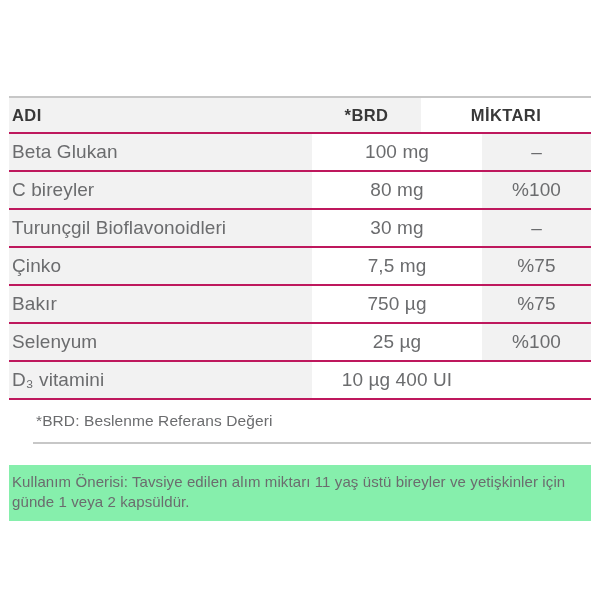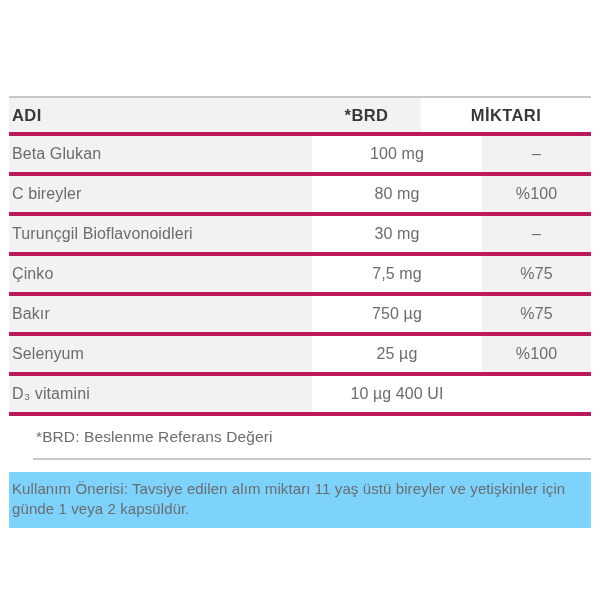--- a/index.html
+++ b/index.html
@@ -18,21 +18,21 @@
     position: absolute;
     left: 9px;
     top: 96px;
     width: 582px;
   }
   .facts-table {
     border-top: 2px solid #c7c7c7;
   }
   .row {
     display: flex;
-    border-bottom: 4px solid #be185d;
+    border-bottom: 2px solid #be185d;
   }
   .cell {
     display: flex;
     align-items: center;
     box-sizing: border-box;
   }
   .name-cell {
     width: 303px;
     background: #f2f2f2;
     padding-left: 3px;
@@ -50,39 +50,39 @@
   }
   .header-row .cell {
     height: 34px;
     font-weight: bold;
     font-size: 16.5px;
     letter-spacing: 0.4px;
     color: #383838;
   }
   .data-row .cell {
     height: 36px;
-    font-size: 16px;
+    font-size: 19px;
     letter-spacing: 0.1px;
     color: #6b6c6e;
   }
   .note-row {
     height: 42px;
     display: flex;
     align-items: center;
     padding-left: 3px;
     font-size: 15.5px;
     letter-spacing: 0.1px;
     color: #6b6c6e;
     background: #ffffff;
     border-bottom: 2px solid #c7c7c7;
     margin-left: 24px;
   }
   .usage-box {
-    margin-top: 12px;
-    background: #7dd3fc;
+    margin-top: 21px;
+    background: #86efac;
     box-sizing: border-box;
     padding: 7px 10px 9px 3px;
     font-size: 15px;
     line-height: 20px;
     letter-spacing: 0.1px;
     color: #6b6c6e;
   }
 </style>
 </head>
 <body>

